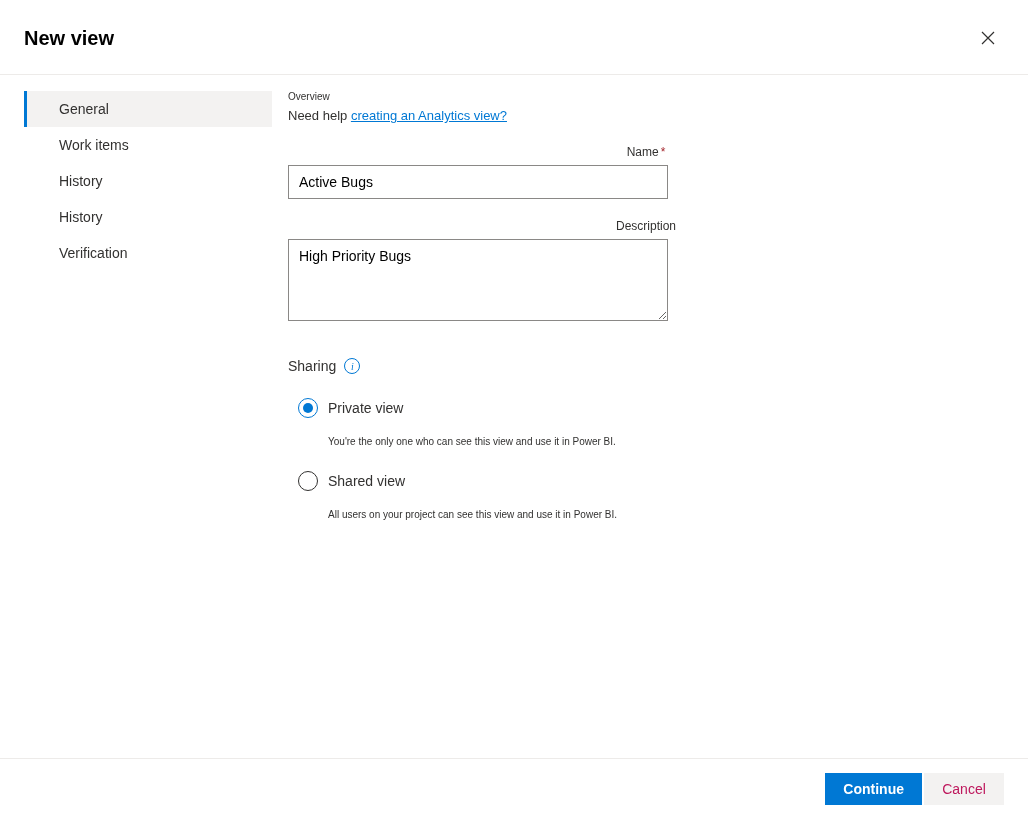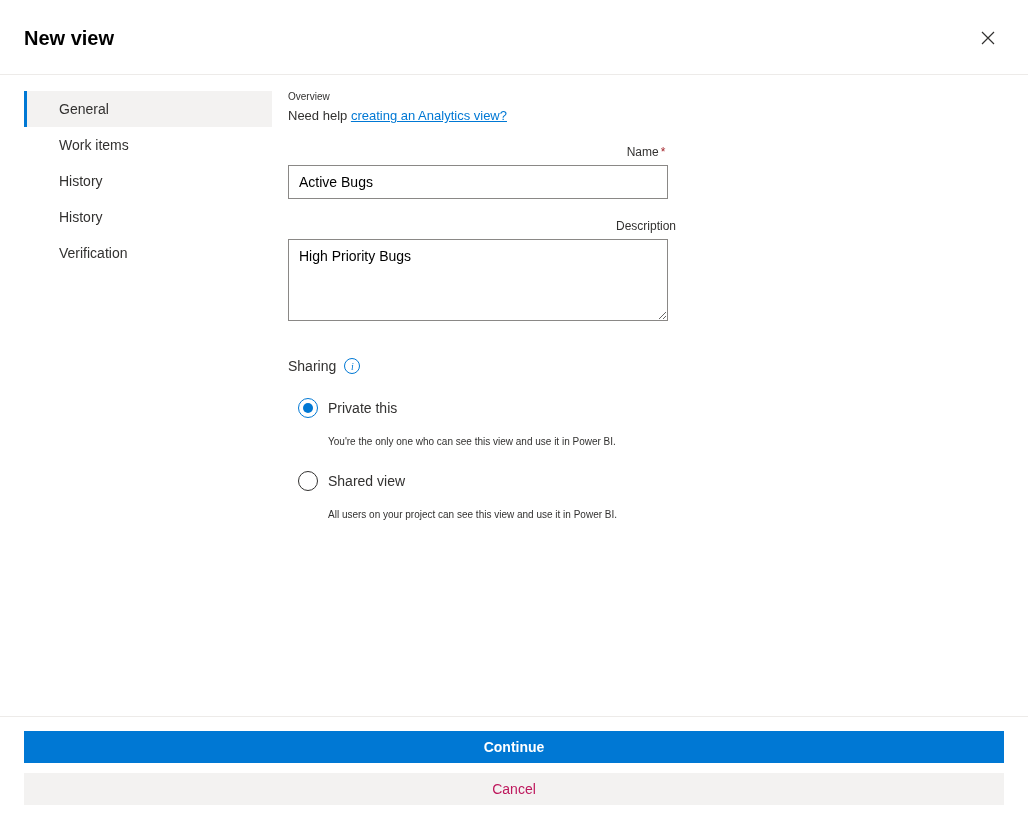--- a/index.html
+++ b/index.html
@@ -155,22 +155,21 @@
   }
   .footer {
     position: absolute;
     bottom: 0;
     left: 0;
     right: 0;
     border-top: 1px solid #edebe9;
     padding: 14px 24px;
     display: flex;
     justify-content: flex-end;
-    gap: 10px;
-    flex-direction: column;
+    gap: 2px;
   }
   .btn {
     padding: 8px 18px;
     font-size: 14px;
     font-family: inherit;
     border: none;
     cursor: pointer;
     min-width: 80px;
   }
   .btn-primary {
@@ -223,21 +222,21 @@
     </div>
 
     <div class="sharing-header">
       <span>Sharing</span>
       <span class="info-icon">i</span>
     </div>
 
     <div class="radio-option">
       <div class="radio-row">
         <span class="radio checked"></span>
-        <span class="radio-label">Private this</span>
+        <span class="radio-label">Private view</span>
       </div>
       <div class="radio-desc">You're the only one who can see this view and use it in Power BI.</div>
     </div>
 
     <div class="radio-option">
       <div class="radio-row">
         <span class="radio"></span>
         <span class="radio-label">Shared view</span>
       </div>
       <div class="radio-desc">All users on your project can see this view and use it in Power BI.</div>

